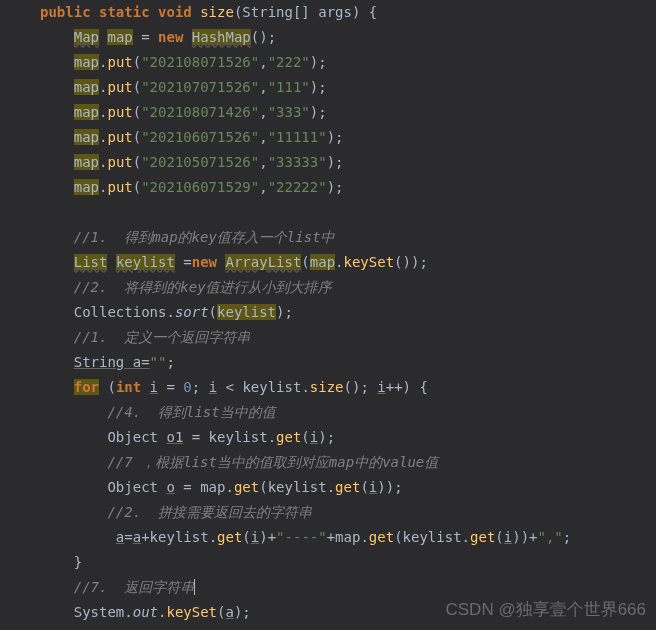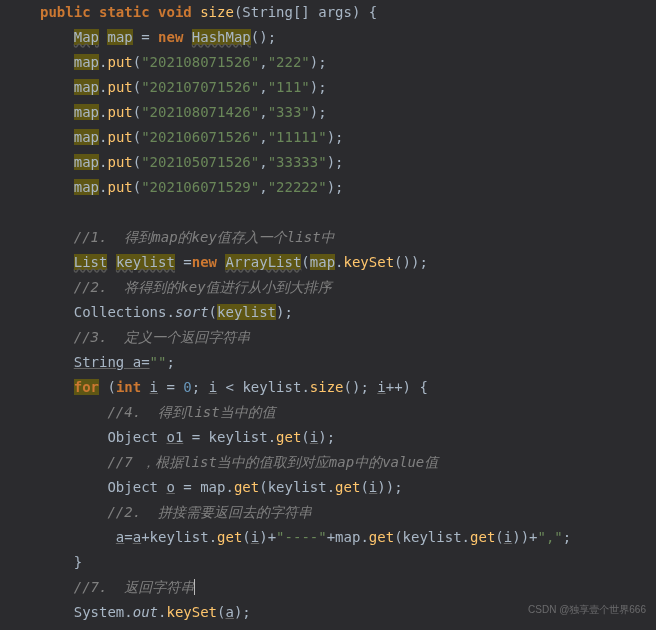--- a/index.html
+++ b/index.html
@@ -30,21 +30,21 @@
   .fn { color: #ffc66d; }
   .fni { font-style: italic; color: #a9b7c6; }
   .hl { background: #5e5614; }
   .it { font-style: italic; text-align: center; }
   .ul { text-decoration: underline; text-decoration-color: #666; }
   .watermark {
     position: absolute;
     right: 10px;
     bottom: 8px;
     color: rgba(200,200,200,0.4);
-    font-size: 10px;
+    font-size: 17px;
     font-family: sans-serif;
   }
   .caret {
     border-right: 1px solid #bbb;
   }
 </style>
 </head>
 <body>
 
 <pre><span><span class="kw">public</span> <span class="kw">static</span> <span class="kw">void</span> <span class="fn">size</span>(<span class="clsn">String</span>[] <span>args</span>) {</span>
@@ -53,21 +53,21 @@
 <span>    <span class="hl">map</span>.<span class="fn">put</span>(<span class="str">"202107071526"</span>,<span class="str">"111"</span>);</span>
 <span>    <span class="hl">map</span>.<span class="fn">put</span>(<span class="str">"202108071426"</span>,<span class="str">"333"</span>);</span>
 <span>    <span class="hl">map</span>.<span class="fn">put</span>(<span class="str">"202106071526"</span>,<span class="str">"11111"</span>);</span>
 <span>    <span class="hl">map</span>.<span class="fn">put</span>(<span class="str">"202105071526"</span>,<span class="str">"33333"</span>);</span>
 <span>    <span class="hl">map</span>.<span class="fn">put</span>(<span class="str">"202106071529"</span>,<span class="str">"22222"</span>);</span>
 <span> </span>
 <span>    <span class="cmt">//1.  得到map的key值存入一个list中</span></span>
 <span>    <span class="cls hl">List</span> <span class="cls hl">keylist</span><span> =</span><span class="kw">new</span> <span class="cls hl">ArrayList</span><span>(</span><span class="hl">map</span>.<span class="fn">keySet</span><span>());</span></span>
 <span>    <span class="cmt">//2.  将得到的key值进行从小到大排序</span></span>
 <span>    <span>Collections</span>.<span class="fni it">sort</span>(<span class="hl">keylist</span>);</span>
-<span>    <span class="cmt">//3.  定义一个返回字符串</span></span>
+<span>    <span class="cmt">//1.  定义一个返回字符串</span></span>
 <span>    <span class="ul">String a=</span><span class="str">""</span>;</span>
 <span>    <span class="kw hl">for</span> (<span class="kw">int</span> <span class="ul">i</span> = <span class="num">0</span>; <span class="ul">i</span><span> &lt; </span><span>keylist</span>.<span class="fn">size</span>(); <span class="ul">i</span><span>++</span>) {</span>
 <span>        <span class="cmt">//4.  得到list当中的值</span></span>
 <span>        <span>Object</span> <span class="ul">o1</span><span> = </span><span>keylist</span>.<span class="fn">get</span>(<span class="ul">i</span>);</span>
 <span>        <span class="cmt">//7 ，根据list当中的值取到对应map中的value值</span></span>
 <span>        <span>Object</span> <span class="ul">o</span><span> = </span><span>map</span>.<span class="fn">get</span>(<span>keylist</span>.<span class="fn">get</span>(<span class="ul">i</span>));</span>
 <span>        <span class="cmt">//2.  拼接需要返回去的字符串</span></span>
 <span>         <span class="ul">a</span><span>=</span><span class="ul">a</span><span>+</span><span>keylist</span>.<span class="fn">get</span>(<span class="ul">i</span>)+<span class="str">"----"</span>+<span>map</span>.<span class="fn">get</span>(<span>keylist</span>.<span class="fn">get</span>(<span class="ul">i</span>))+<span class="str">","</span>;</span>
 <span>    <span>}</span></span>
 <span>    <span class="cmt">//7.  返回字符串</span><span class="caret"></span></span>

